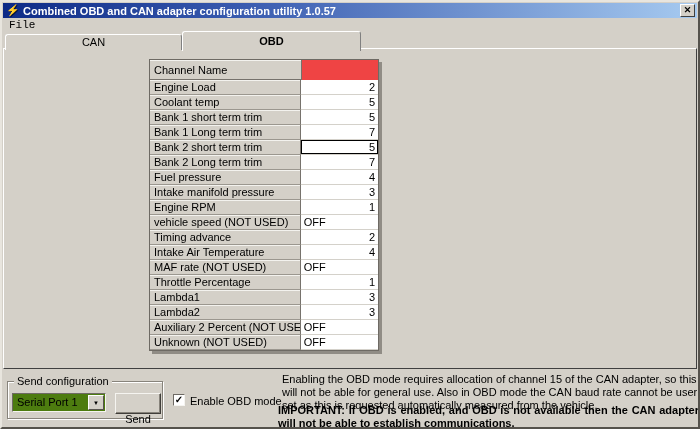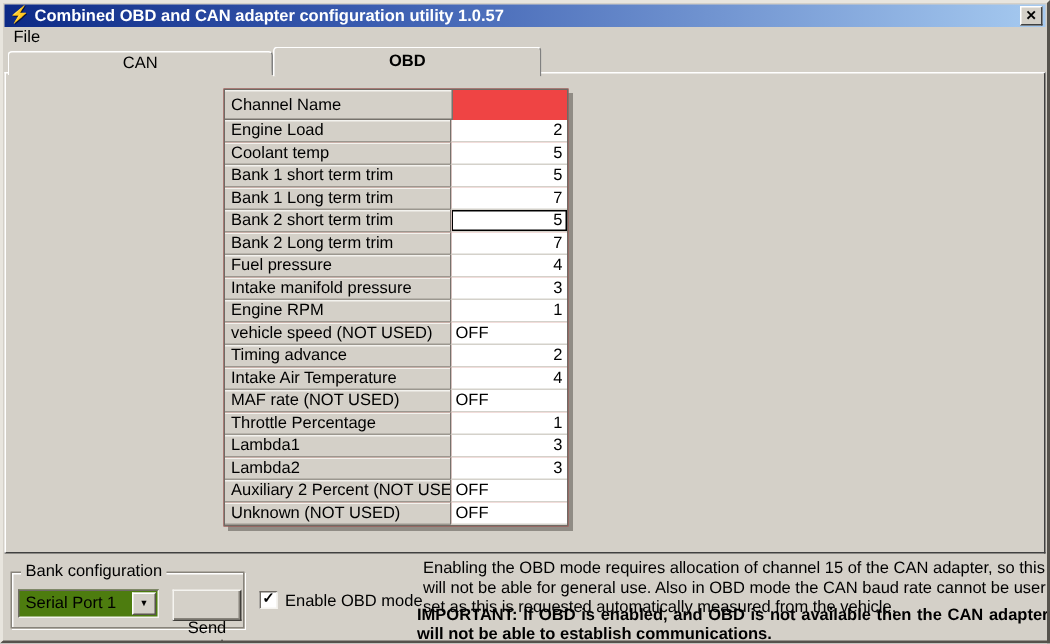--- a/index.html
+++ b/index.html
@@ -21,21 +21,21 @@
     font-size:11px;line-height:13px;text-align:center;
     text-shadow:1px 1px 0 rgba(0,0,0,.55);}
   .title-text{white-space:nowrap;letter-spacing:0;}
   .close-btn{
     position:absolute;right:2px;top:1px;width:15px;height:13px;
     background:#d4d0c8;border:1px solid;border-color:#fff #404040 #404040 #fff;
     color:#000;font-size:9px;font-weight:bold;line-height:11px;text-align:center;
     cursor:default;
   }
   
-  .menubar{position:absolute;left:1px;top:16px;right:5px;height:14px;}
+  .menubar{position:absolute;left:1px;top:16px;right:5px;height:14px;font-family:Liberation Mono, monospace;}
   .menu-item{display:inline-block;padding:1px 6px;}
   
   .tabstrip{position:absolute;left:2px;top:29px;width:358px;height:19px;z-index:3;}
   .tab{
     position:absolute;background:#d4d0c8;text-align:center;
     border:1px solid #808080;border-bottom:none;
     border-top-color:#fff;border-left-color:#fff;
     border-radius:3px 3px 0 0;
   }
   .tab-can{left:1px;top:3px;width:177px;height:16px;line-height:15px;}
@@ -201,21 +201,21 @@
           </div>
           <div class="grow">
             <div class="gcell gname">Unknown (NOT USED)</div>
             <div class="gcell gval off">OFF</div>
           </div>
         </div>
     </div>
   </div>
 
   <div class="groupbox">
-    <span class="groupbox-label">Bank configuration</span>
+    <span class="groupbox-label">Send configuration</span>
     <div class="combo">
       <span>Serial Port 1</span>
       <span class="combo-arrow">▼</span>
     </div>
     <div class="send-btn">Send now!</div>
   </div>
 
   <div class="checkbox-row">
     <span class="checkbox-box">
       <span>✓</span>

